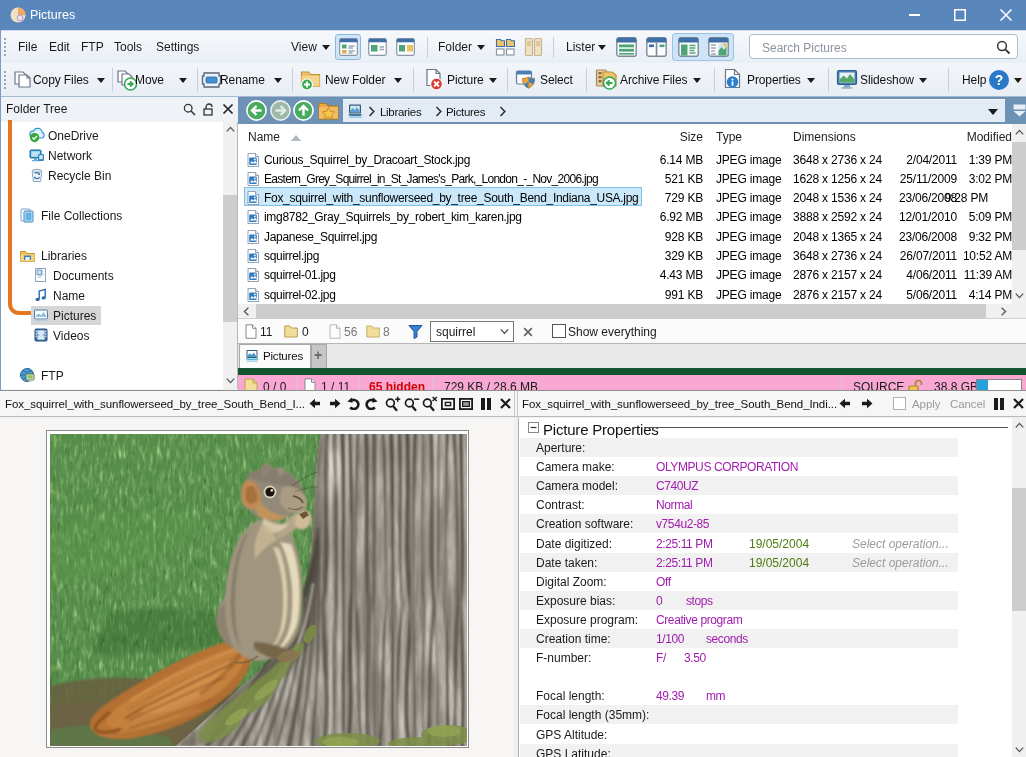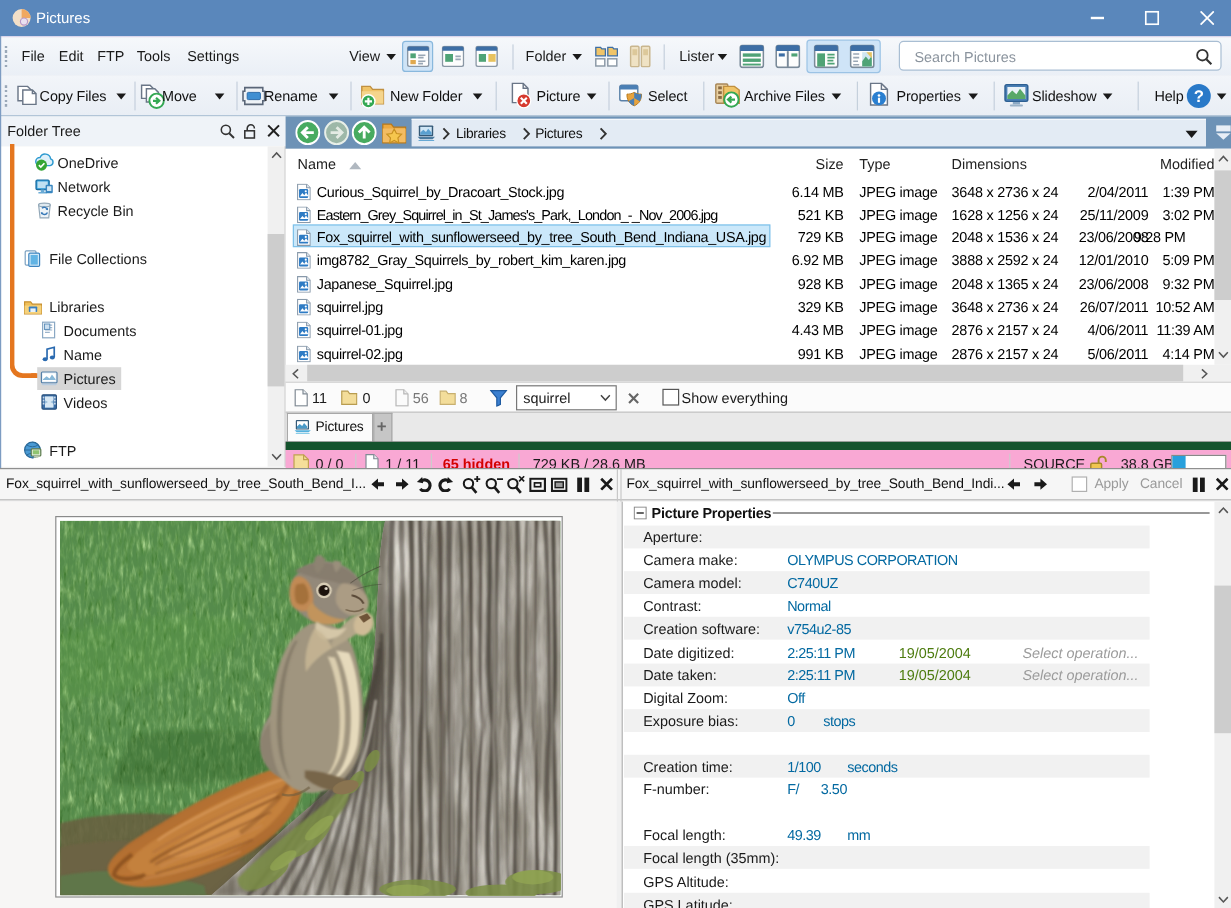--- a/index.html
+++ b/index.html
@@ -48,21 +48,21 @@
 
 #vtb { left:0; top:390px; width:1026px; height:27px; background:#f6f6f6; border-top:1px solid #8f8f8f; border-bottom:1px solid #b9b9b9; }
 .vtxt { top:7px; font-size:11.5px; color:#111; letter-spacing:-0.08px; }
 
 #viewer { left:0; top:418px; width:514px; height:339px; background:#f7f6f5; }
 #photoframe { left:46px; top:12px; width:423px; height:318px; background:#fff; border:1px solid #8a8a8a; }
 #props { left:518px; top:418px; width:508px; height:339px; background:#fff; }
 .prow { position:absolute; left:2px; width:438px; height:19px; }
 .prow.odd { background:#f1f1f1; }
 .plabel { position:absolute; left:16px; top:3px; font-size:12px; color:#1a1a1a; }
-.pval { position:absolute; left:136px; top:3px; font-size:12px; letter-spacing:-0.4px; color:#0369a1; }
+.pval { position:absolute; left:136px; top:3px; font-size:12px; letter-spacing:-0.4px; color:#a21caf; }
 .pval2 { position:absolute; left:229px; top:3px; font-size:12px; color:#4d7c0f; }
 .pop { position:absolute; left:332px; top:3px; font-size:12px; font-style:italic; color:#9b9b9b; }
 svg { display:block; }
 #menubar svg { z-index:3; }
 #menubar .iconbtn { z-index:1; }
 </style></head>
 <body>
 
 <div class="abs" id="titlebar">
   <svg class="abs" style="left:9px;top:6px" width="18" height="18" viewBox="0 0 18 18">
@@ -906,21 +906,21 @@
   </svg>
   </div>
 </div>
 
 <div class="abs" id="props">
   <div class="abs" style="left:0;top:0;width:1px;height:339px;background:#b0b0b0"></div>
   <svg class="abs" style="left:10px;top:4px" width="11" height="11" viewBox="0 0 11 11">
       <rect x="0.5" y="0.5" width="10" height="10" fill="#fff" stroke="#888"></rect>
       <path d="M2.5 5.5 h6" stroke="#333" stroke-width="1.2"></path>
     </svg>
-  <div class="abs" style="left:25px;top:3px;font-size:12px;letter-spacing:-0.2px;font-weight:bold;color:#111">Picture Properties</div>
+  <div class="abs" style="left:25px;top:3px;font-size:15px;letter-spacing:-0.2px;font-weight:normal;color:#111">Picture Properties</div>
   <div class="abs" style="left:126px;top:9px;width:364px;height:1px;background:#555"></div>
   <div class="prow odd" style="top:20.0px">
       <div class="plabel">Aperture:</div>
     </div>
   <div class="prow" style="top:39.1px">
       <div class="plabel">Camera make:</div>
       <div class="pval">OLYMPUS CORPORATION</div>
     </div>
   <div class="prow odd" style="top:58.2px">
       <div class="plabel">Camera model:</div>
@@ -948,20 +948,24 @@
     </div>
   <div class="prow" style="top:153.7px">
       <div class="plabel">Digital Zoom:</div>
       <div class="pval">Off</div>
     </div>
   <div class="prow odd" style="top:172.8px">
       <div class="plabel">Exposure bias:</div>
       <div class="pval">0</div>
       <div class="pval" style="left:166px">stops</div>
     </div>
+  <div class="prow" style="top:191.9px">
+      <div class="plabel">Exposure program:</div>
+      <div class="pval">Creative program</div>
+    </div>
   <div class="prow odd" style="top:211.0px">
       <div class="plabel">Creation time:</div>
       <div class="pval">1/100</div>
       <div class="pval" style="left:186px">seconds</div>
     </div>
   <div class="prow" style="top:230.1px">
       <div class="plabel">F-number:</div>
       <div class="pval">F/</div>
       <div class="pval" style="left:164px">3.50</div>
     </div>

